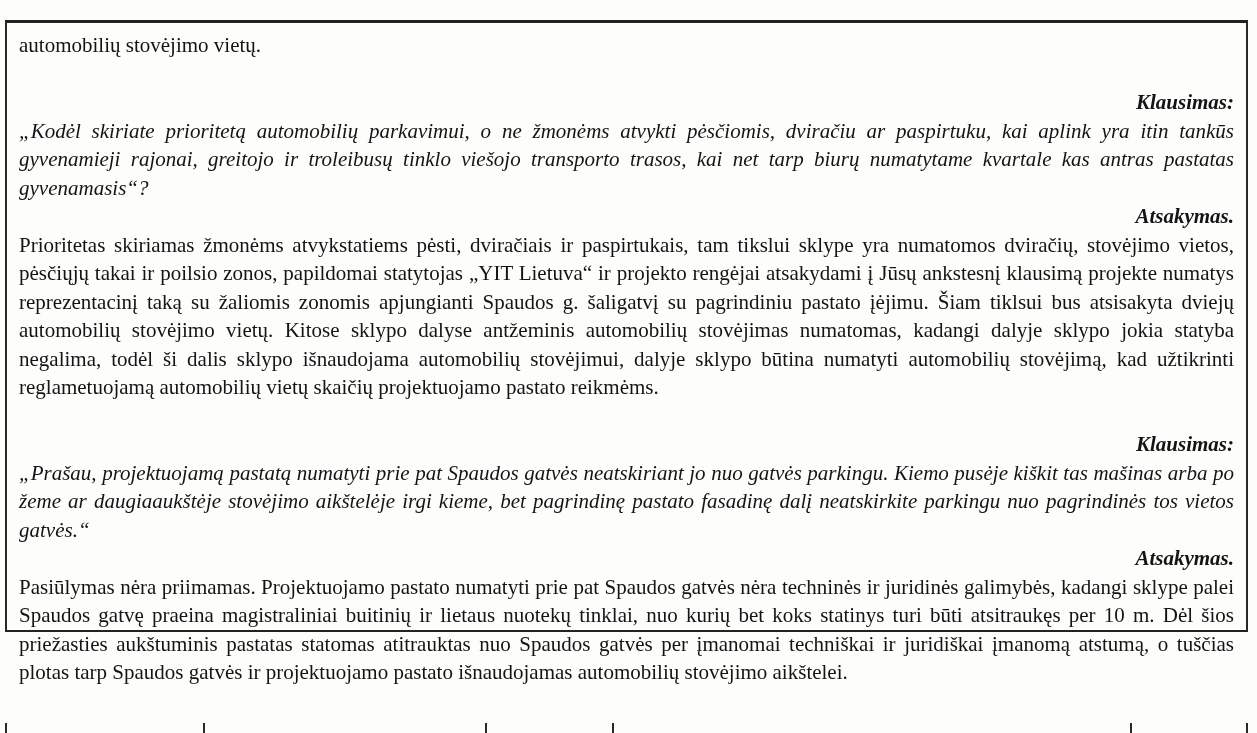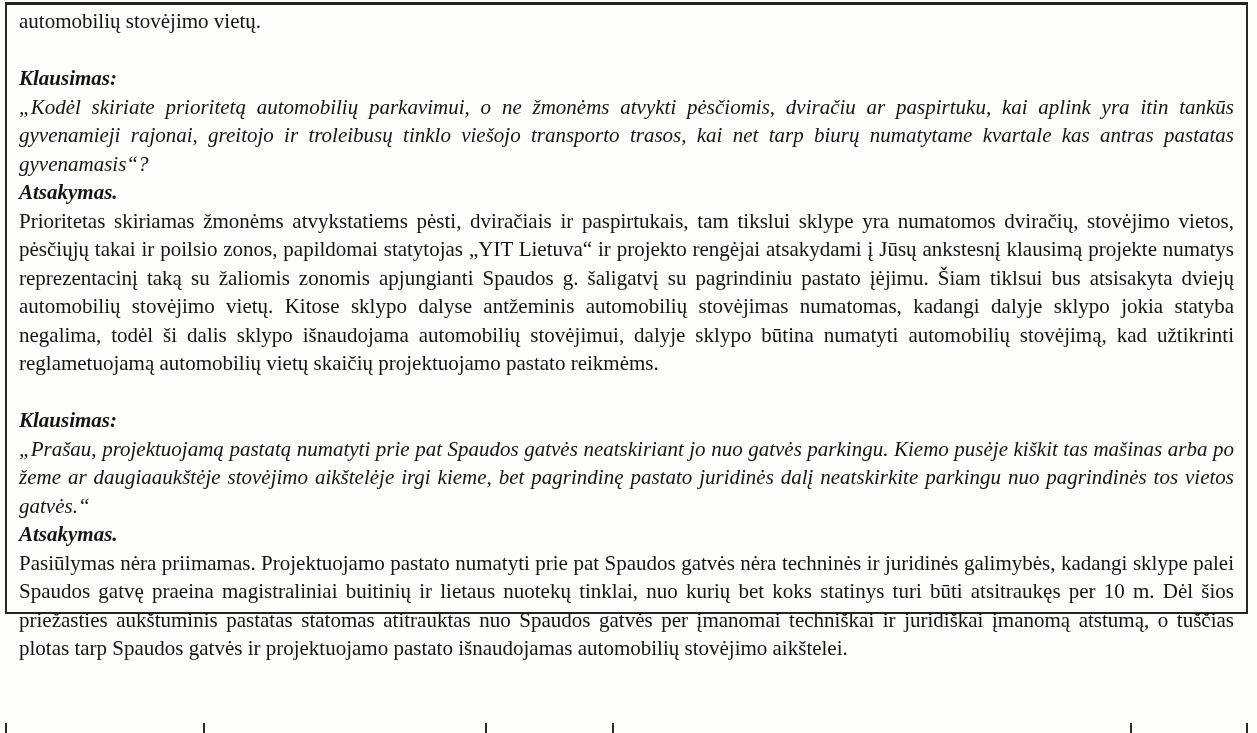--- a/index.html
+++ b/index.html
@@ -6,30 +6,30 @@
   .page{
     position:relative;
     width:1257px;height:733px;
     background:#fdfdfc;
     font-family:"Liberation Serif", serif;
     color:#141414;
     overflow:hidden;
   }
   .main-cell{
     position:absolute;
-    left:5px;top:2px;
+    left:5px;top:20px;
     width:1243px;height:612px;
     box-sizing:border-box;
     border-top:3px solid #222;
     border-left:2px solid #282828;
     border-right:2px solid #282828;
     border-bottom:2px solid #222;
-    padding:2px 12px 0 12px;
+    padding:8px 12px 0 12px;
   }
-  p{margin:0;font-size:21px;line-height:28.5px;}
+  p{margin:0;font-size:21px;line-height:28.5px;text-align:right;}
   .body-par{text-align:justify;}
   .spacer{height:28.5px;}
   .q-label{font-weight:bold;font-style:italic;}
   .q-text{font-style:italic;text-align:justify;}
   .a-label{font-weight:bold;font-style:italic;}
   
   .bottom-strip{
     position:absolute;
     left:0;top:722px;width:1257px;height:11px;
   }
@@ -54,21 +54,21 @@
     <p class="spacer"></p>
 
     <p class="q-label">Klausimas:</p>
     <p class="q-text">„Kodėl skiriate prioritetą automobilių parkavimui, o ne žmonėms atvykti pėsčiomis, dviračiu ar paspirtuku, kai aplink yra itin tankūs gyvenamieji rajonai, greitojo ir troleibusų tinklo viešojo transporto trasos, kai net tarp biurų numatytame kvartale kas antras pastatas gyvenamasis“?</p>
     <p class="a-label">Atsakymas.</p>
     <p class="body-par">Prioritetas skiriamas žmonėms atvykstatiems pėsti, dviračiais ir paspirtukais, tam tikslui sklype yra numatomos dviračių, stovėjimo vietos, pėsčiųjų takai ir poilsio zonos, papildomai statytojas „YIT Lietuva“ ir projekto rengėjai atsakydami į Jūsų ankstesnį klausimą projekte numatys reprezentacinį taką su žaliomis zonomis apjungianti Spaudos g. šaligatvį su pagrindiniu pastato įėjimu. Šiam tiklsui bus atsisakyta dviejų automobilių stovėjimo vietų. Kitose sklypo dalyse antžeminis automobilių stovėjimas numatomas, kadangi dalyje sklypo jokia statyba negalima, todėl ši dalis sklypo išnaudojama automobilių stovėjimui, dalyje sklypo būtina numatyti automobilių stovėjimą, kad užtikrinti reglametuojamą automobilių vietų skaičių projektuojamo pastato reikmėms.</p>
 
     <p class="spacer"></p>
 
     <p class="q-label">Klausimas:</p>
-    <p class="q-text">„Prašau, projektuojamą pastatą numatyti prie pat Spaudos gatvės neatskiriant jo nuo gatvės parkingu. Kiemo pusėje kiškit tas mašinas arba po žeme ar daugiaaukštėje stovėjimo aikštelėje irgi kieme, bet pagrindinę pastato juridinės dalį neatskirkite parkingu nuo pagrindinės tos vietos gatvės.“</p>
+    <p class="q-text">„Prašau, projektuojamą pastatą numatyti prie pat Spaudos gatvės neatskiriant jo nuo gatvės parkingu. Kiemo pusėje kiškit tas mašinas arba po žeme ar daugiaaukštėje stovėjimo aikštelėje irgi kieme, bet pagrindinę pastato fasadinę dalį neatskirkite parkingu nuo pagrindinės tos vietos gatvės.“</p>
     <p class="a-label">Atsakymas.</p>
     <p class="body-par">Pasiūlymas nėra priimamas. Projektuojamo pastato numatyti prie pat Spaudos gatvės nėra techninės ir juridinės galimybės, kadangi sklype palei Spaudos gatvę praeina magistraliniai buitinių ir lietaus nuotekų tinklai, nuo kurių bet koks statinys turi būti atsitraukęs per 10 m. Dėl šios priežasties aukštuminis pastatas statomas atitrauktas nuo Spaudos gatvės per įmanomai techniškai ir juridiškai įmanomą atstumą, o tuščias plotas tarp Spaudos gatvės ir projektuojamo pastato išnaudojamas automobilių stovėjimo aikštelei.</p>
 
   </div>
 
   <div class="bottom-strip">
     <div class="tick t0"></div>
     <div class="tick t1"></div>
     <div class="tick t2"></div>
     <div class="tick t3"></div>

